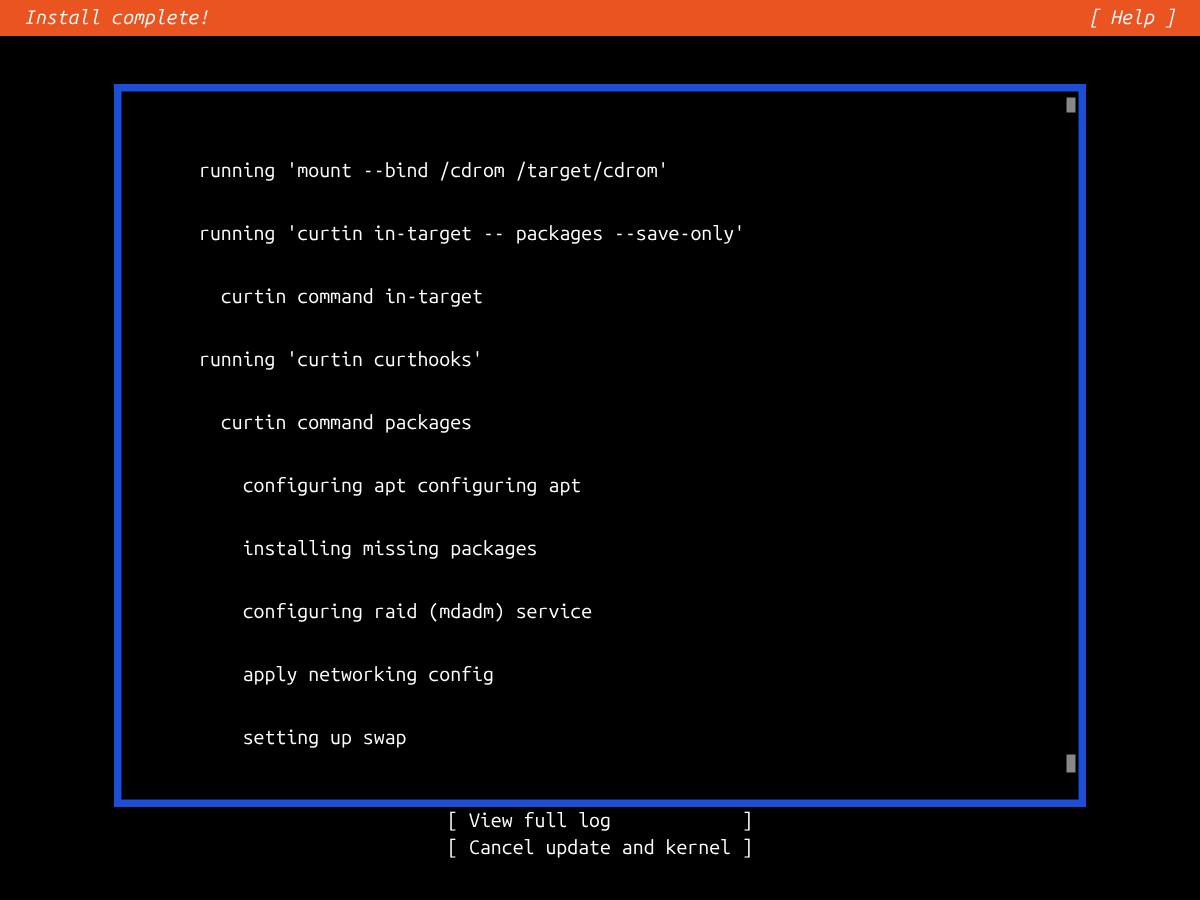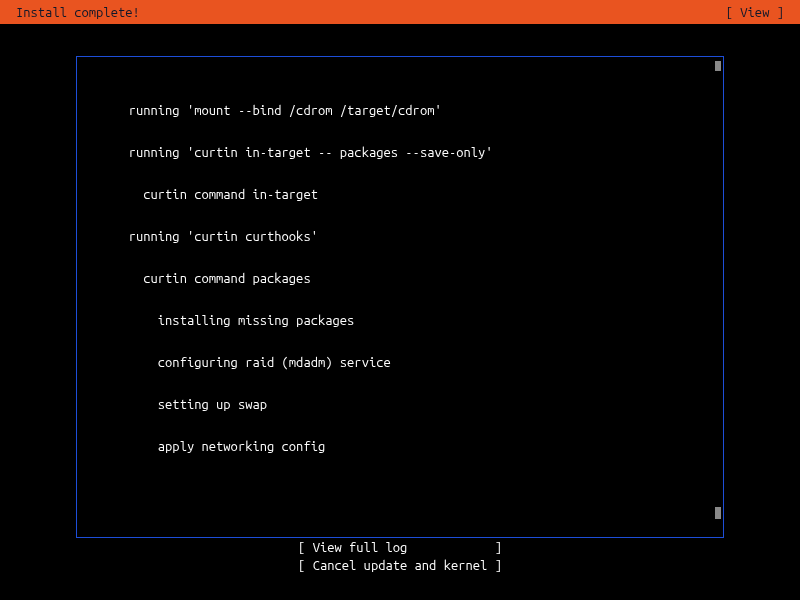--- a/index.html
+++ b/index.html
@@ -16,33 +16,34 @@
       color: #ffffff;
       overflow: hidden;
     }
     .header {
       background: #e95420;
       height: 22px;
       display: flex;
       justify-content: space-between;
       align-items: center;
       padding: 12px 8px;
-      color: #0f172a;
+      color: #ffffff;
+      font-style: italic;
     }
     .header-title {
       padding-left: 8px;
     }
     .header-help {
       padding-right: 8px;
     }
     .content-area {
       padding: 32px 76px 10px 76px;
     }
     .log-box {
-      border: 1px solid #1d4ed8;
+      border: 5px solid #1d4ed8;
       padding: 4px 8px;
       height: 482px;
       position: relative;
       white-space: pre;
       line-height: 14px;
     }
     .log-line {
       white-space: pre;
     }
     .scrollbar-top {
@@ -69,35 +70,36 @@
     .button-row {
       display: inline-block;
       white-space: pre;
     }
   </style>
 </head>
 <body>
 
 <div class="header">
   <span class="header-title">Install complete!</span>
-  <span class="header-help">[ View ]</span>
+  <span class="header-help">[ Help ]</span>
 </div>
 
 <div class="content-area">
   <div class="log-box">
     <div class="scrollbar-top"></div>
     <div class="log-line">      running 'mount --bind /cdrom /target/cdrom'</div>
     <div class="log-line">      running 'curtin in-target -- packages --save-only'</div>
     <div class="log-line">        curtin command in-target</div>
     <div class="log-line">      running 'curtin curthooks'</div>
     <div class="log-line">        curtin command packages</div>
+    <div class="log-line">          configuring apt configuring apt</div>
     <div class="log-line">          installing missing packages</div>
     <div class="log-line">          configuring raid (mdadm) service</div>
+    <div class="log-line">          apply networking config</div>
     <div class="log-line">          setting up swap</div>
-    <div class="log-line">          apply networking config</div>
     
     
     
     
     
     
     
     
     
     

